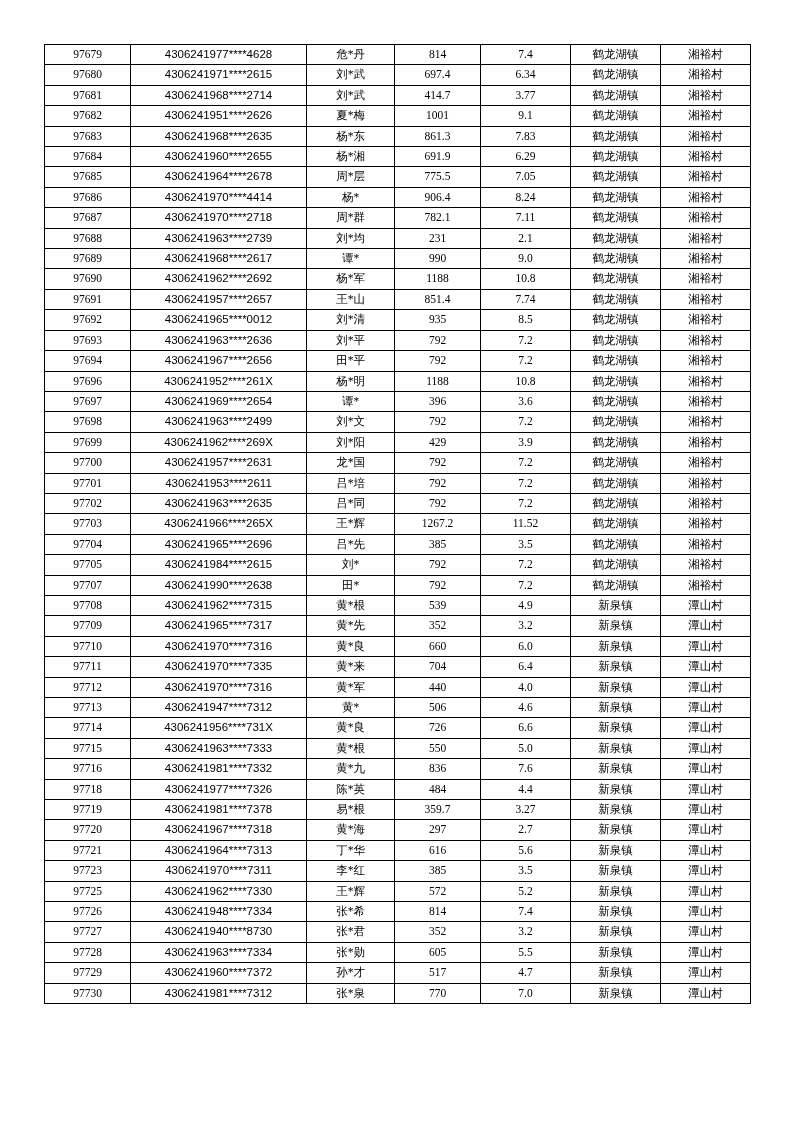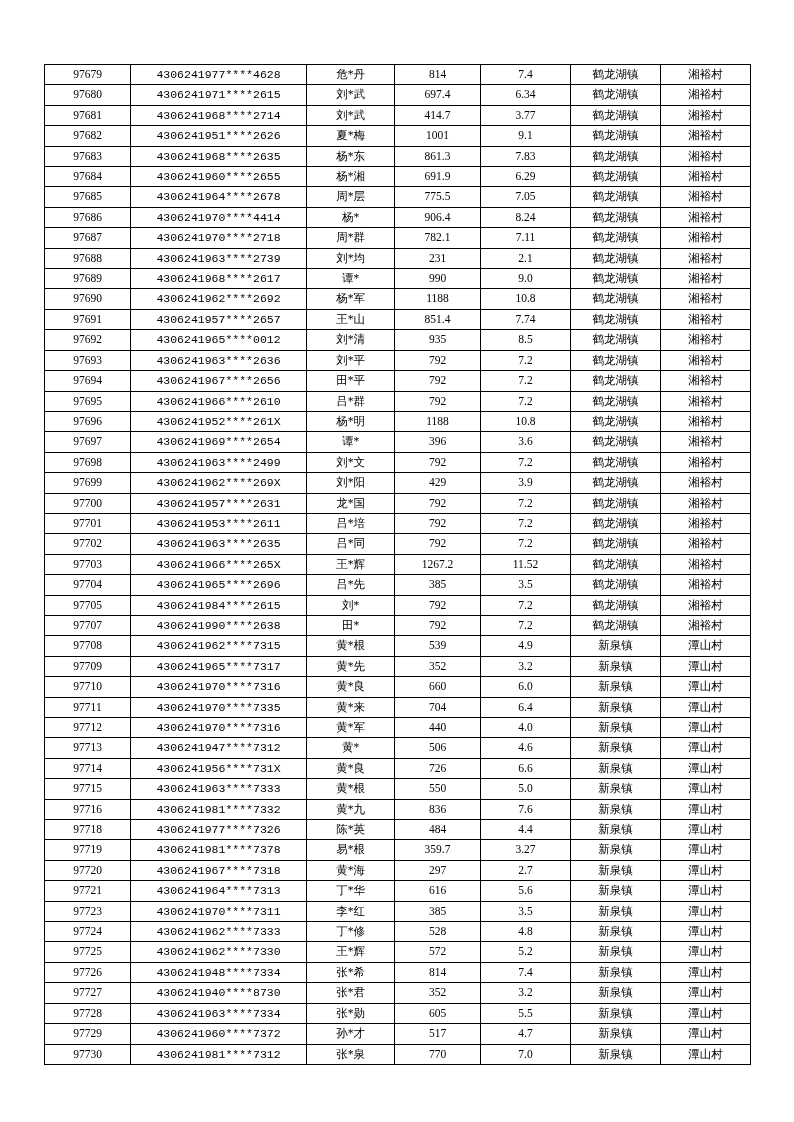--- a/index.html
+++ b/index.html
@@ -11,21 +11,21 @@
     width: 794px;
     height: 1122px;
     font-family: "Liberation Serif", "DejaVu Serif", serif;
     color: #000000;
   }
   .page {
     position: relative;
     width: 794px;
     height: 818px;
     box-sizing: border-box;
-    padding: 64px 44px 0 44px;
+    padding: 44px 44px 0 44px;
   }
   table.data-table {
     border-collapse: collapse;
     width: 706px;
     table-layout: fixed;
     font-size: 11.5px;
   }
   table.data-table td {
     border: 1px solid #000000;
     height: 19.4px;
@@ -37,21 +37,21 @@
     overflow: hidden;
   }
   col.c-seq   { width: 86px; }
   col.c-id    { width: 176px; }
   col.c-name  { width: 88px; }
   col.c-amt   { width: 86px; }
   col.c-rate  { width: 90px; }
   col.c-town  { width: 90px; }
   col.c-vill  { width: 90px; }
   .cell-id {
-    font-family: Liberation Mono, monospace;
+    font-family: Liberation Sans, sans-serif;
     letter-spacing: 0px;
   }
 </style>
 </head>
 <body>
 
 <div class="page">
   <table class="data-table">
     <colgroup>
       <col class="c-seq">
@@ -201,29 +201,20 @@
         <tr>
           <td>97694</td>
           <td class="cell-id">4306241967****2656</td>
           <td>田*平</td>
           <td>792</td>
           <td>7.2</td>
           <td>鹤龙湖镇</td>
           <td>湘裕村</td>
         </tr>
         <tr>
-          <td>97695</td>
-          <td class="cell-id">4306241966****2610</td>
-          <td>吕*群</td>
-          <td>792</td>
-          <td>7.2</td>
-          <td>鹤龙湖镇</td>
-          <td>湘裕村</td>
-        </tr>
-        <tr>
           <td>97696</td>
           <td class="cell-id">4306241952****261X</td>
           <td>杨*明</td>
           <td>1188</td>
           <td>10.8</td>
           <td>鹤龙湖镇</td>
           <td>湘裕村</td>
         </tr>
         <tr>
           <td>97697</td>
@@ -435,29 +426,20 @@
         <tr>
           <td>97723</td>
           <td class="cell-id">4306241970****7311</td>
           <td>李*红</td>
           <td>385</td>
           <td>3.5</td>
           <td>新泉镇</td>
           <td>潭山村</td>
         </tr>
         <tr>
-          <td>97724</td>
-          <td class="cell-id">4306241962****7333</td>
-          <td>丁*修</td>
-          <td>528</td>
-          <td>4.8</td>
-          <td>新泉镇</td>
-          <td>潭山村</td>
-        </tr>
-        <tr>
           <td>97725</td>
           <td class="cell-id">4306241962****7330</td>
           <td>王*辉</td>
           <td>572</td>
           <td>5.2</td>
           <td>新泉镇</td>
           <td>潭山村</td>
         </tr>
         <tr>
           <td>97726</td>

